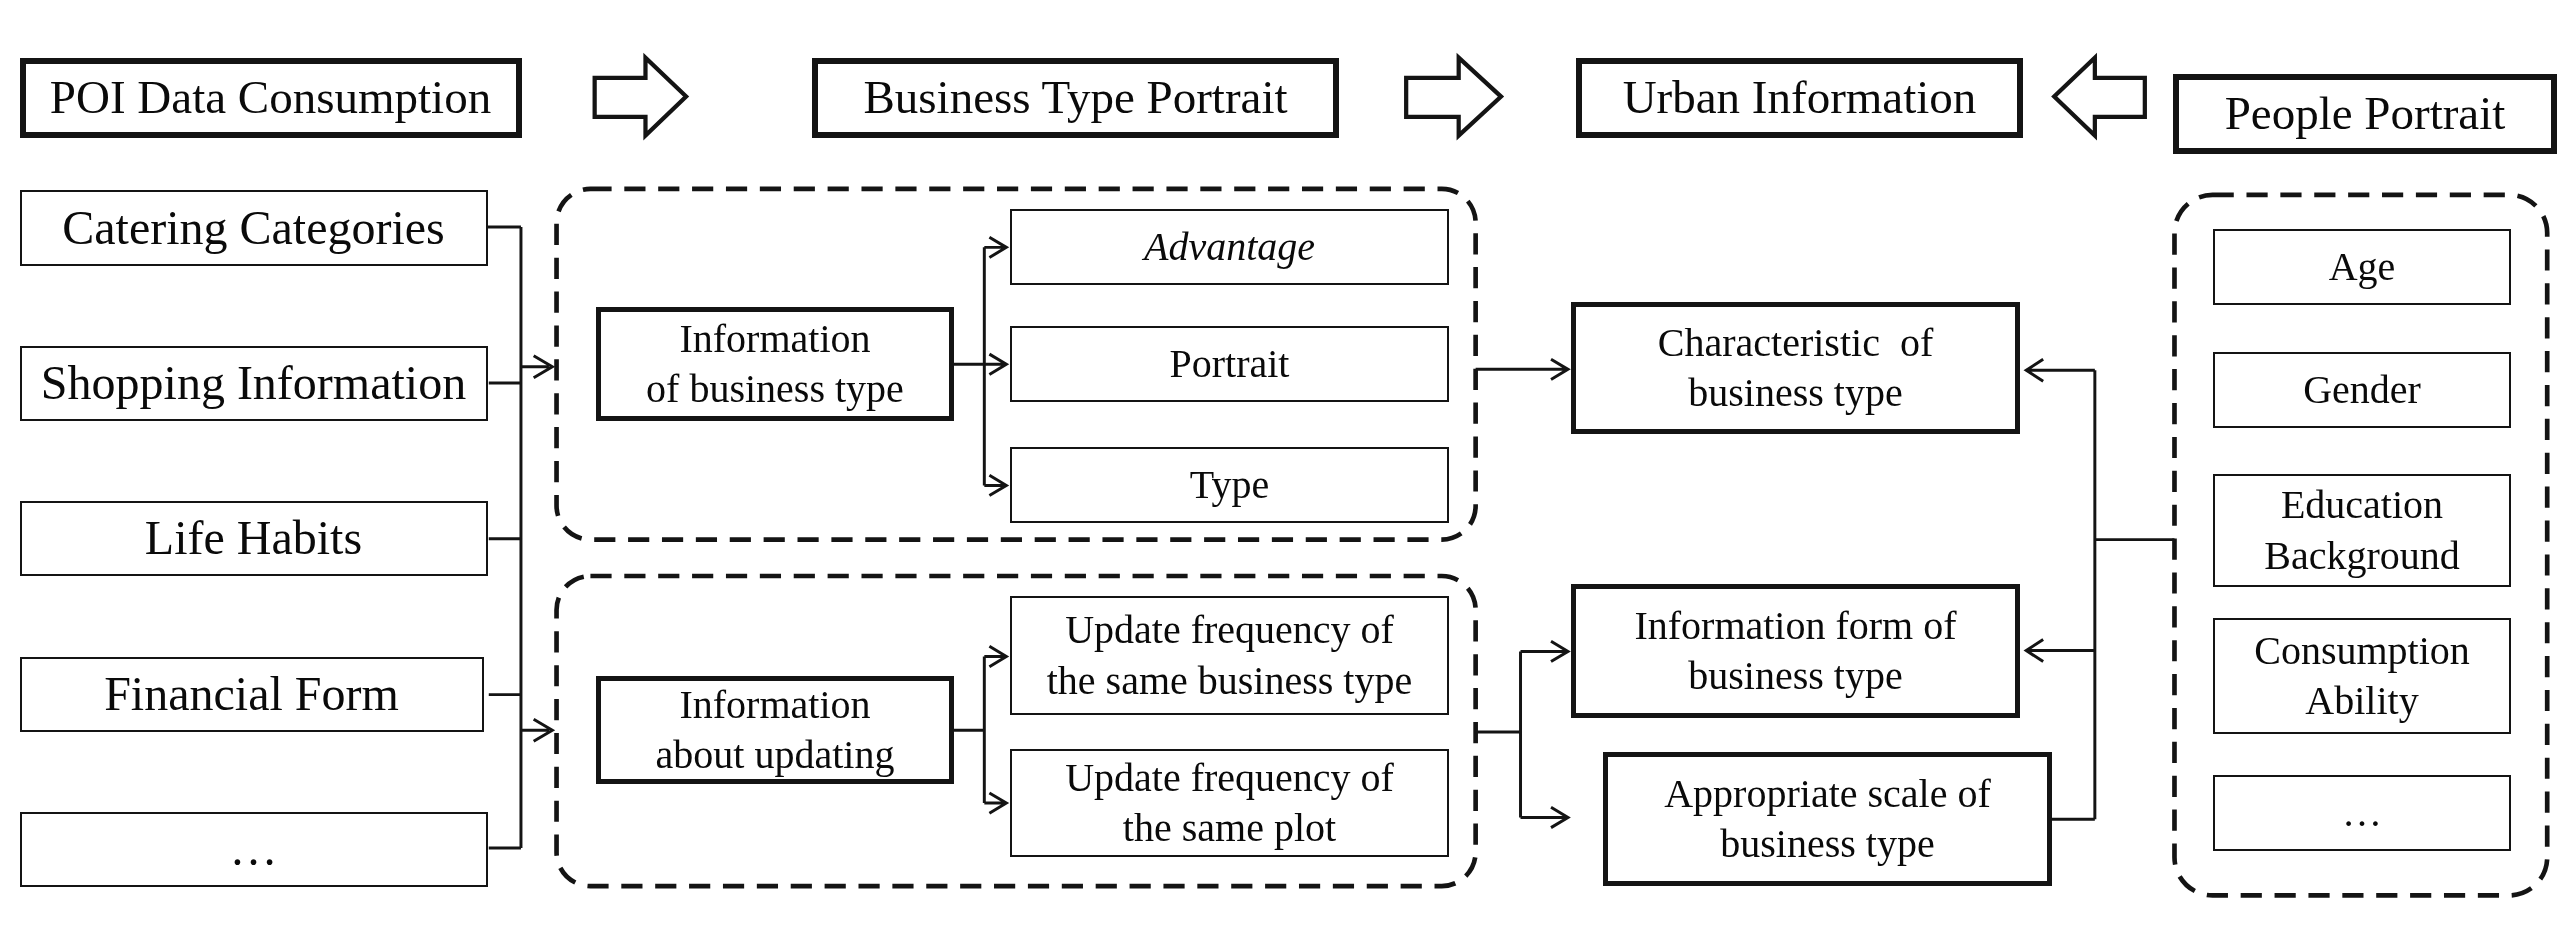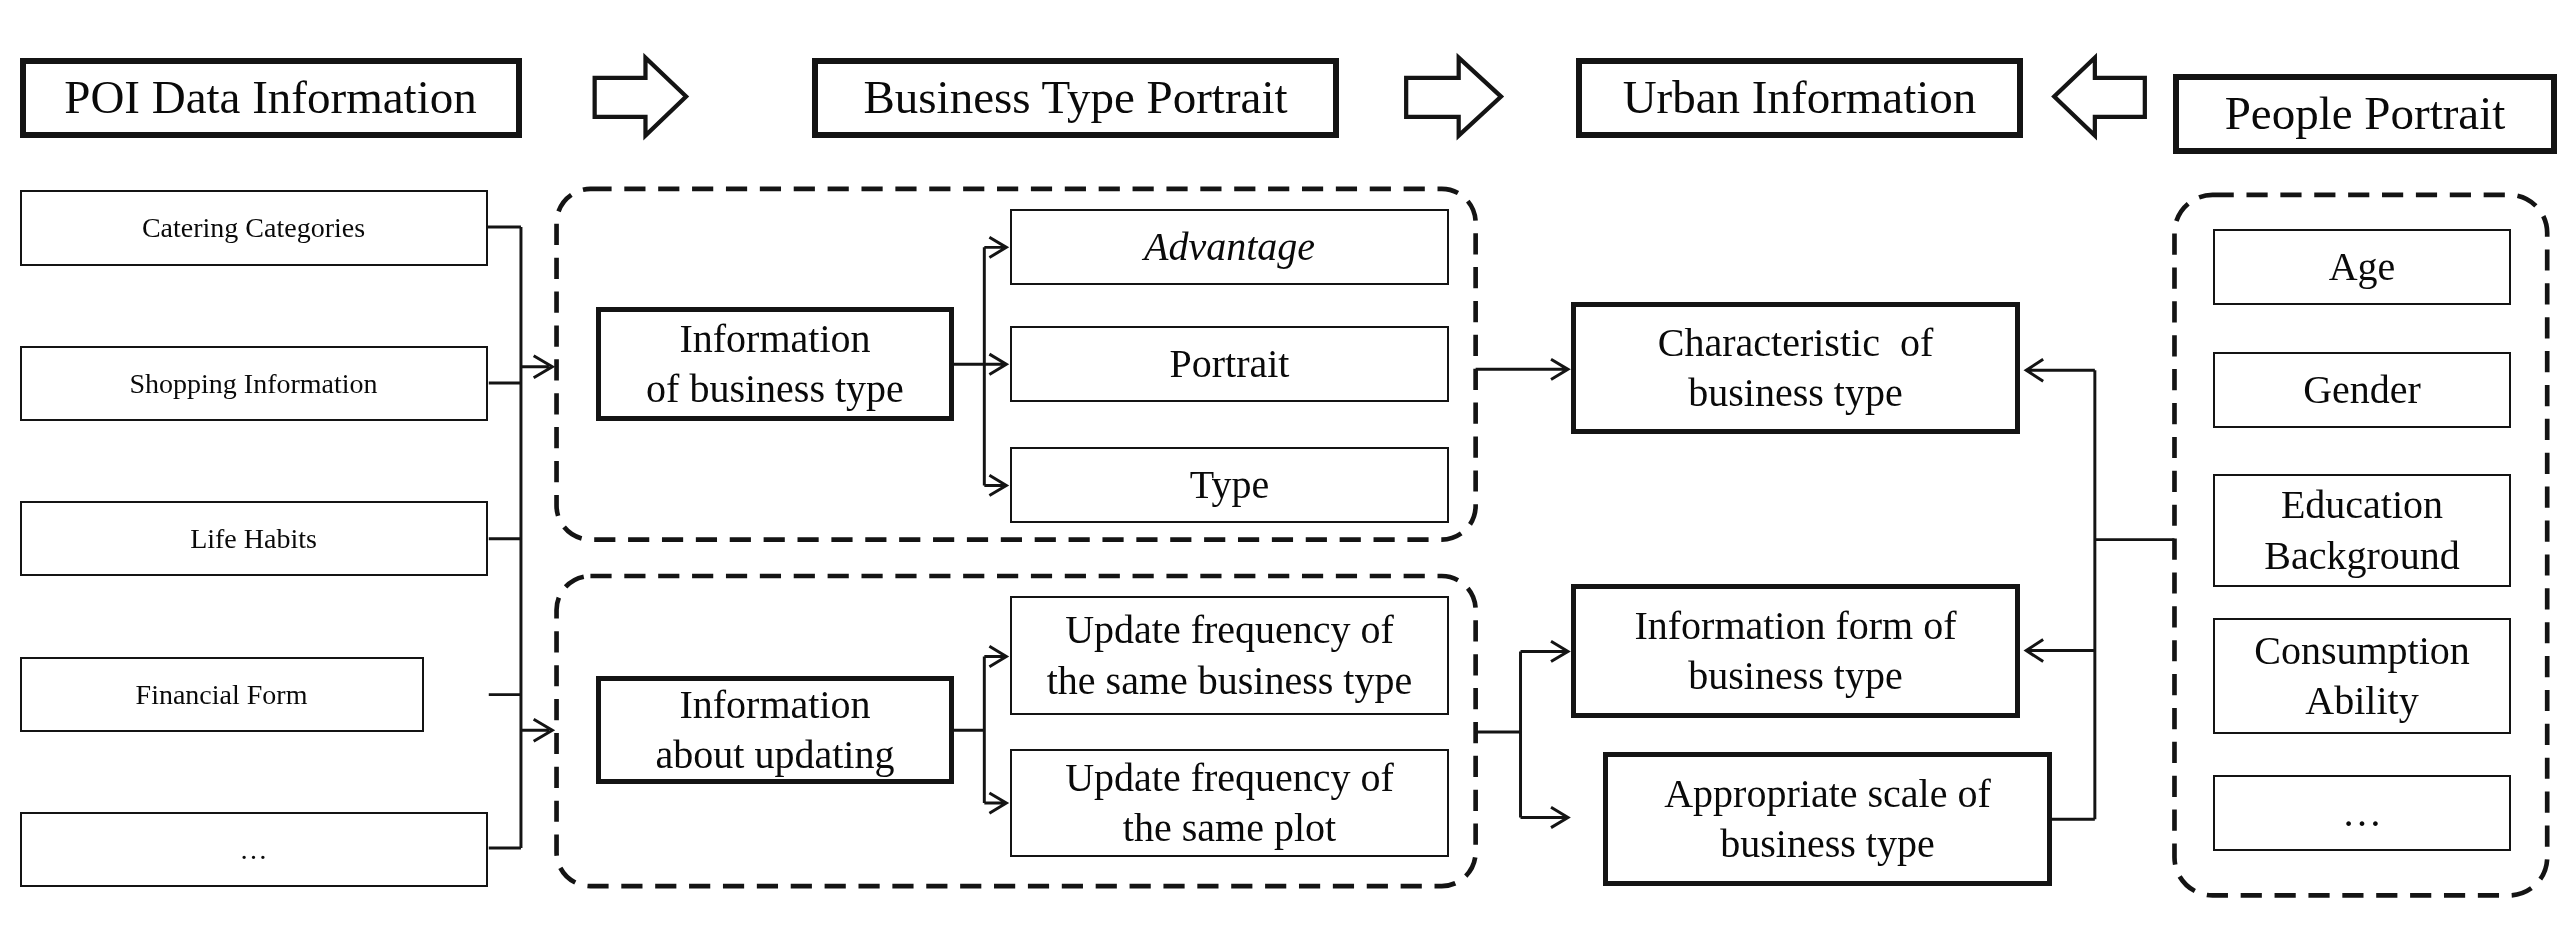--- a/index.html
+++ b/index.html
@@ -9,21 +9,21 @@
   }
   svg.connector-layer{position:absolute;left:0;top:0;width:2576px;height:931px;}
   .box{
     position:absolute;box-sizing:border-box;background:#ffffff;
     border:2.5px solid #141414;display:flex;align-items:center;justify-content:center;
     text-align:center;white-space:pre-wrap;font-size:40px;line-height:1.26;
     z-index:2;
   }
   .box.mid{border-width:5.1px;}
   .box.hdr{border-width:6px;font-size:47px;}
-  .box.single{font-size:28px;}
+  .box.single{font-size:48px;}
 </style>
 </head>
 <body>
 
 <div id="canvas">
 
   <svg class="connector-layer" viewBox="0 0 3041 1099" xmlns="http://www.w3.org/2000/svg" fill="none" stroke="#141414" stroke-width="3.5">
 
     <g>
       <path d="M702 92 H762 V68 L810 114 L762 160 V138 H702 Z" stroke-width="5" fill="#ffffff"></path>
@@ -69,29 +69,29 @@
     </g>
 
     <g>
       <path d="M2473 437 V967 M2473 637 H2567"></path>
       <path d="M2473 437 H2394 M2412 424 L2392 437 L2412 450"></path>
       <path d="M2473 768 H2394 M2412 755 L2392 768 L2412 781"></path>
       <path d="M2473 967 H2394 M2412 954 L2392 967 L2412 980"></path>
     </g>
   </svg>
 
-  <div class="box hdr" style="left:19.5px;top:58px;width:502px;height:80px;">POI Data Information</div>
+  <div class="box hdr" style="left:19.5px;top:58px;width:502px;height:80px;">POI Data Consumption</div>
   <div class="box hdr" style="left:768px;top:58px;width:527px;height:80px;margin-left:44px;">Business Type Portrait</div>
   <div class="box hdr" style="left:1576px;top:58px;width:447px;height:80px;">Urban Information</div>
   <div class="box hdr" style="left:2173px;top:74px;width:384px;height:80px;">People Portrait</div>
 
   <div class="box single" style="left:19.5px;top:190px;width:468px;height:76px;">Catering Categories</div>
   <div class="box single" style="left:19.5px;top:346px;width:468px;height:75px;">Shopping Information</div>
   <div class="box single" style="left:19.5px;top:501px;width:468px;height:75px;">Life Habits</div>
-  <div class="box single" style="left:19.5px;top:657px;width:404px;height:75px;text-align:center;">Financial Form</div>
+  <div class="box single" style="left:19.5px;top:657px;width:464px;height:75px;text-align:center;">Financial Form</div>
   <div class="box single" style="left:19.5px;top:812px;width:468px;height:75px;">…</div>
 
   <div class="box mid" style="left:596px;top:307px;width:358px;height:114px;">Information
 of business type</div>
   <div class="box" style="left:1010px;top:209px;width:439px;height:76px;font-style:italic;">Advantage</div>
   <div class="box" style="left:1010px;top:326px;width:439px;height:76px;">Portrait</div>
   <div class="box" style="left:1010px;top:447px;width:439px;height:76px;">Type</div>
 
   <div class="box mid" style="left:596px;top:676px;width:358px;height:108px;">Information
 about updating</div>

